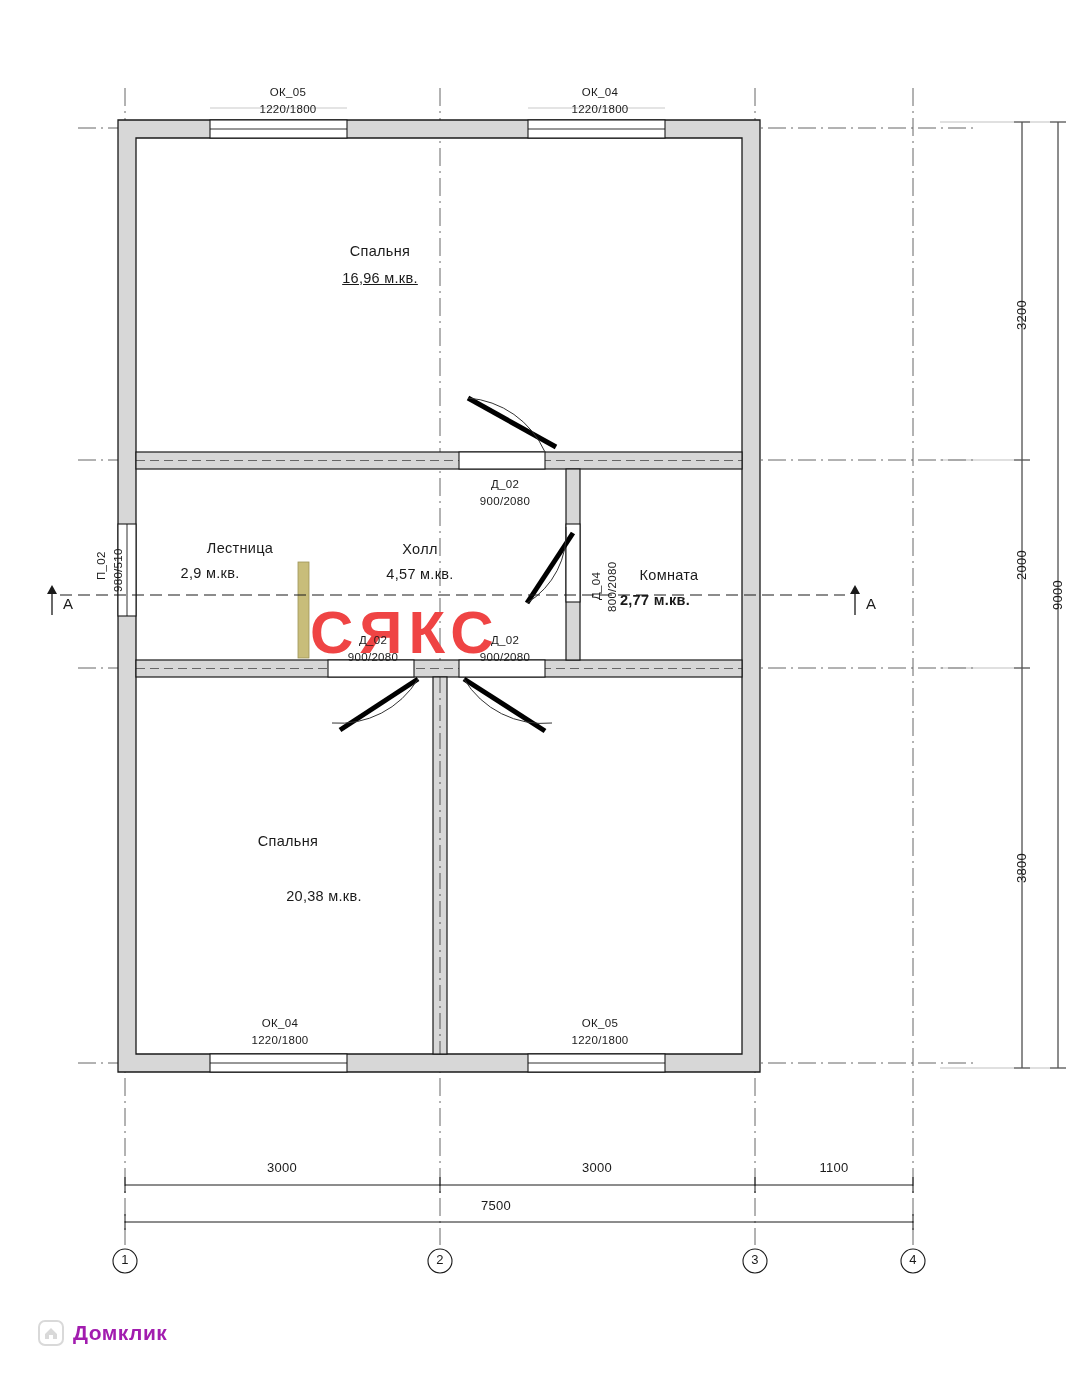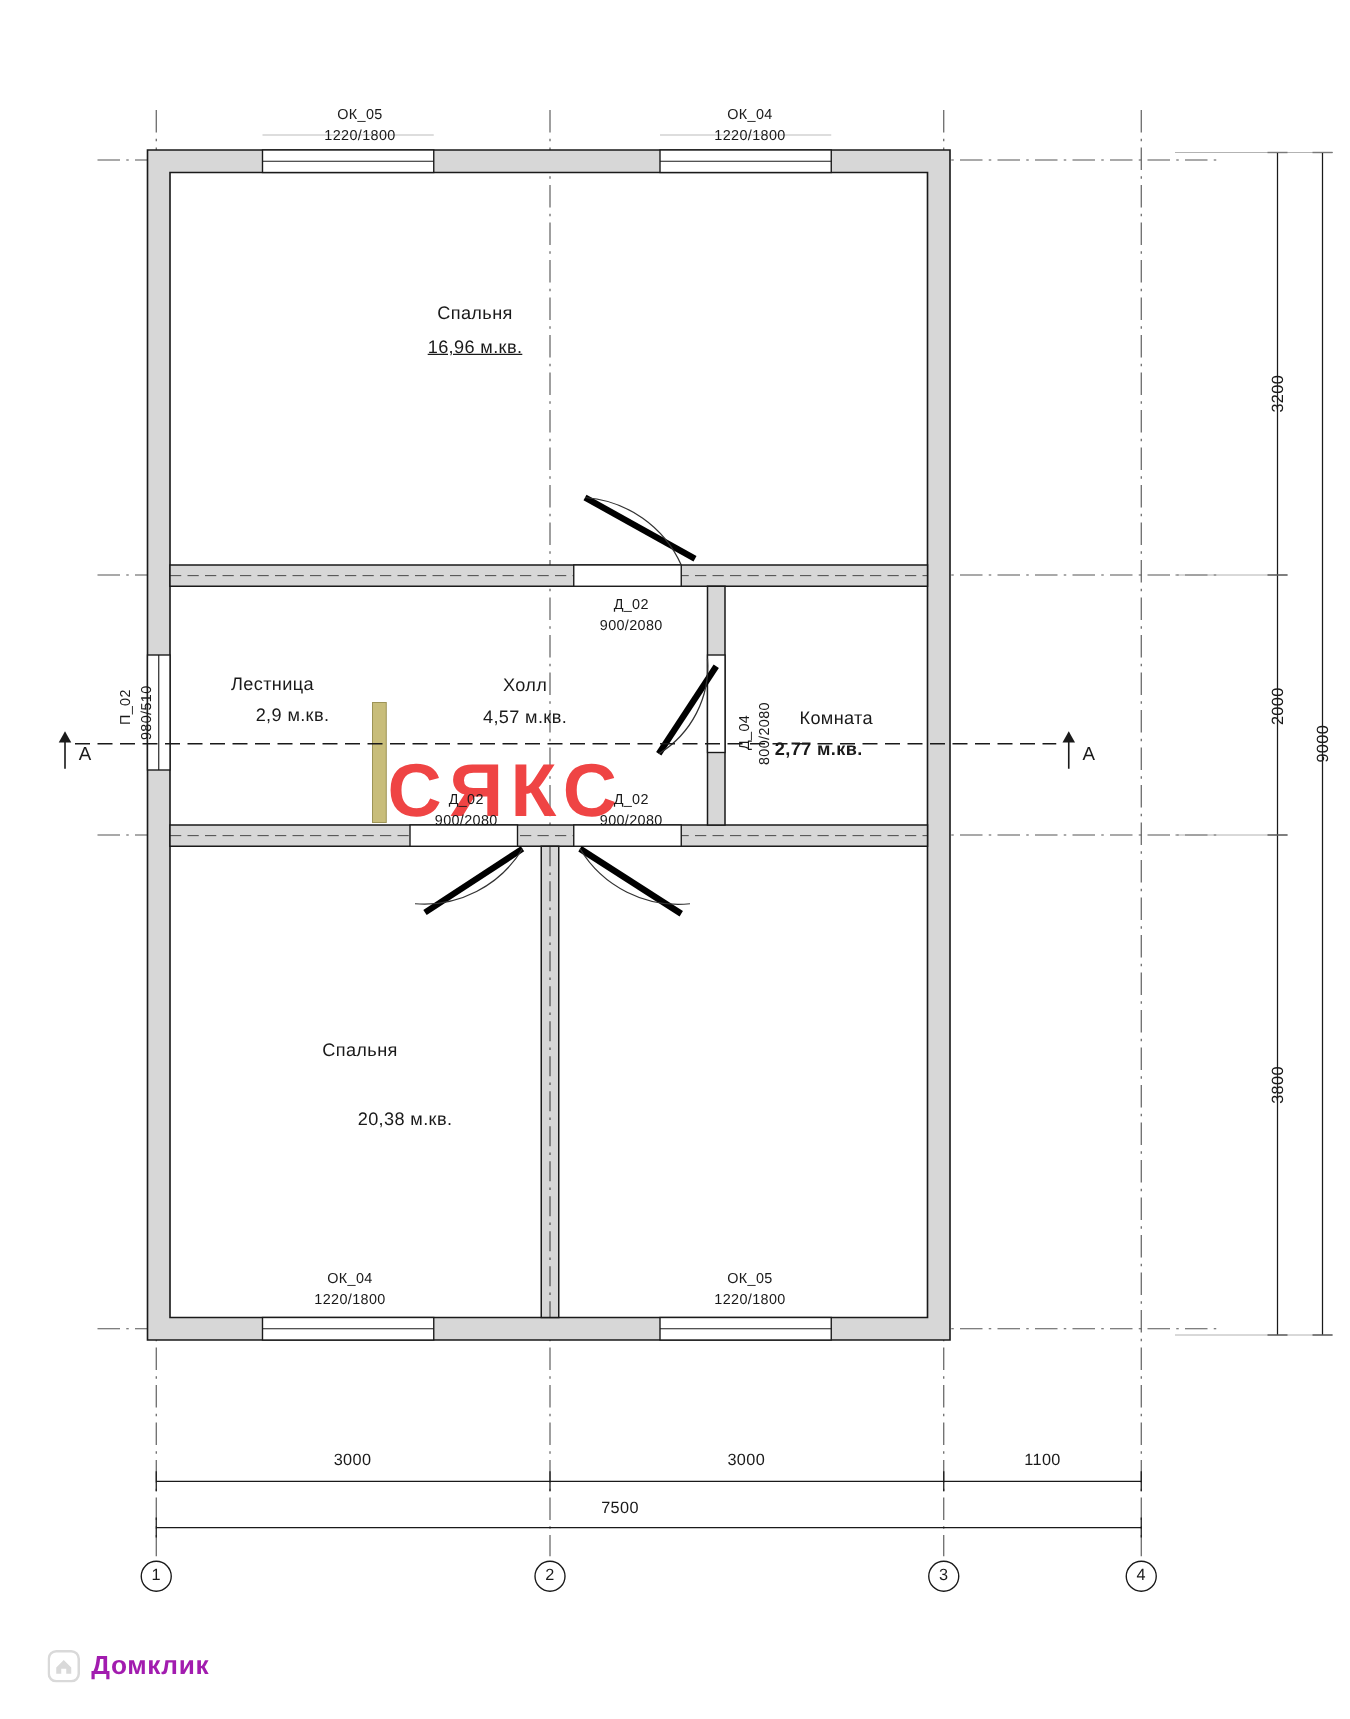--- a/index.html
+++ b/index.html
@@ -203,22 +203,22 @@
 
 <div class="lbl c small" style="left:505px;top:634px;">Д_02</div>
 <div class="lbl c small" style="left:505px;top:651px;">900/2080</div>
 
 <div class="lbl small vert" style="left:95px;top:580px;transform:rotate(-90deg);">П_02</div>
 <div class="lbl small vert" style="left:112px;top:592px;transform:rotate(-90deg);">980/510</div>
 
 <div class="lbl c room" style="left:380px;top:243px;">Спальня</div>
 <div class="lbl c room" style="left:380px;top:270px;text-decoration:underline;">16,96 м.кв.</div>
 
-<div class="lbl c room" style="left:218px;top:540px;">Лестница</div>
-<div class="lbl c room" style="left:234px;top:565px;">2,9 м.кв.</div>
+<div class="lbl c room" style="left:240px;top:540px;">Лестница</div>
+<div class="lbl c room" style="left:210px;top:565px;">2,9 м.кв.</div>
 
 <div class="lbl c room" style="left:420px;top:541px;">Холл</div>
 <div class="lbl c room" style="left:420px;top:566px;">4,57 м.кв.</div>
 
 <div class="lbl c room" style="left:669px;top:567px;text-align:center;">Комната</div>
 <div class="lbl c room" style="left:655px;top:592px;font-weight:bold;">2,77 м.кв.</div>
 
 <div class="lbl c room" style="left:288px;top:833px;">Спальня</div>
 <div class="lbl c room" style="left:288px;top:888px;margin-left:36px;">20,38 м.кв.</div>
 

